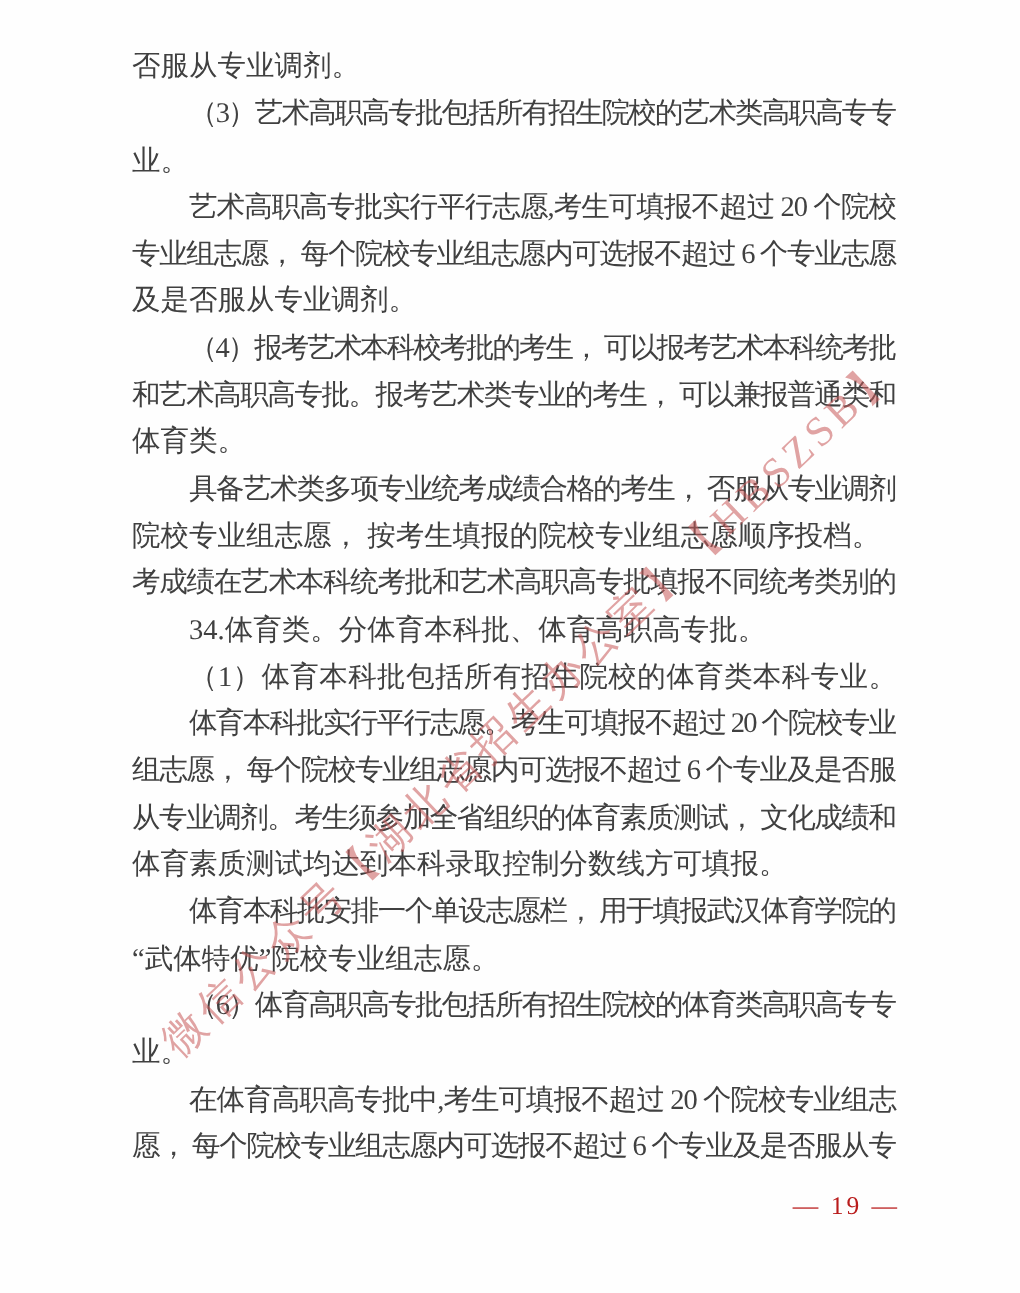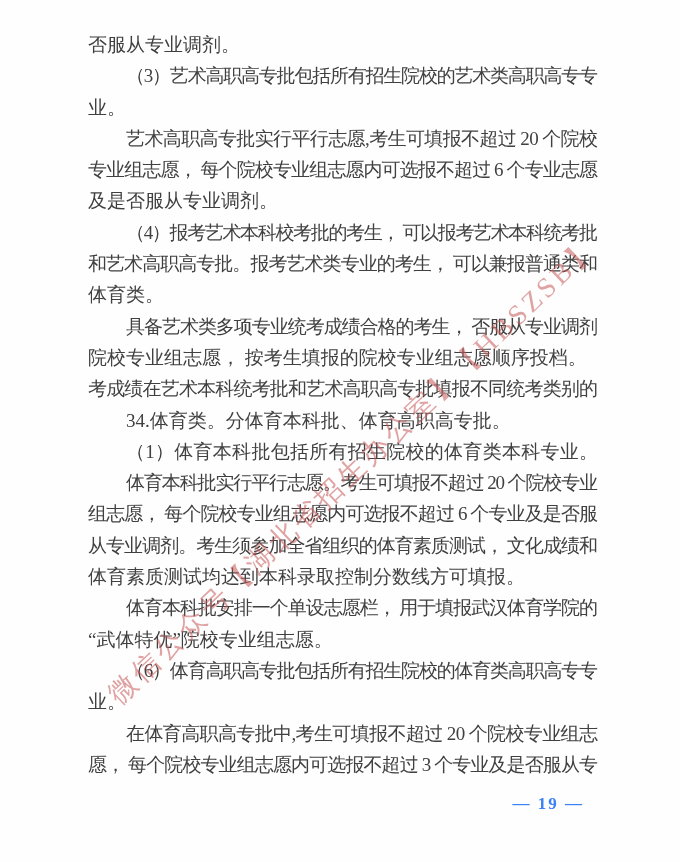--- a/index.html
+++ b/index.html
@@ -31,26 +31,25 @@
     height: 31.3px;
     line-height: 31.3px;
     white-space: nowrap;
     overflow: visible;
   }
   .text-line.indent {
     padding-left: 38px;
   }
   .page-number {
     position: absolute;
-    right: 96px;
+    right: 80px;
     top: 794px;
     font-size: 17px;
-    color: #3b82f6;
+    color: #b91c1c;
     letter-spacing: 2px;
-    font-weight: bold;
   }
   .watermark {
     position: absolute;
     left: 100px;
     top: 685px;
     transform: rotate(-43.5deg);
     transform-origin: 0 0;
     white-space: nowrap;
     font-size: 28px;
     letter-spacing: 3.5px;
@@ -82,20 +81,20 @@
       <div class="text-line indent fill"><span style="letter-spacing: 0.270833px;">（1）体育本科批包括所有招生院校的体育类本科专业。</span></div>
       <div class="text-line indent fill"><span style="letter-spacing: -1.125px;">体育本科批实行平行志愿。考生可填报不超过 20 个院校专业</span></div>
       <div class="text-line fill"><span style="letter-spacing: -0.891667px;">组志愿， 每个院校专业组志愿内可选报不超过 6 个专业及是否服</span></div>
       <div class="text-line fill"><span style="letter-spacing: -0.955357px;">从专业调剂。考生须参加全省组织的体育素质测试， 文化成绩和</span></div>
       <div class="text-line"><span>体育素质测试均达到本科录取控制分数线方可填报。</span></div>
       <div class="text-line indent fill"><span style="letter-spacing: -1.02885px; text-align: center;">体育本科批安排一个单设志愿栏， 用于填报武汉体育学院的</span></div>
       <div class="text-line"><span>“武体特优”院校专业组志愿。</span></div>
       <div class="text-line indent fill"><span style="letter-spacing: -1.21154px;">（6）体育高职高专批包括所有招生院校的体育类高职高专专</span></div>
       <div class="text-line"><span>业。</span></div>
       <div class="text-line indent fill"><span style="letter-spacing: -0.616071px; text-align: right;">在体育高职高专批中,考生可填报不超过 20 个院校专业组志</span></div>
-      <div class="text-line fill"><span style="letter-spacing: -0.891667px;">愿， 每个院校专业组志愿内可选报不超过 3 个专业及是否服从专</span></div>
+      <div class="text-line fill"><span style="letter-spacing: -0.891667px;">愿， 每个院校专业组志愿内可选报不超过 6 个专业及是否服从专</span></div>
     </div>
 
   <div class="watermark" style="color: rgb(200, 90, 90);">微信公众号【湖北省招生办公室】【HBSZSB】</div>
 
   <div class="page-number">— 19 —</div>
 
 </div>
 
 </body></html>

